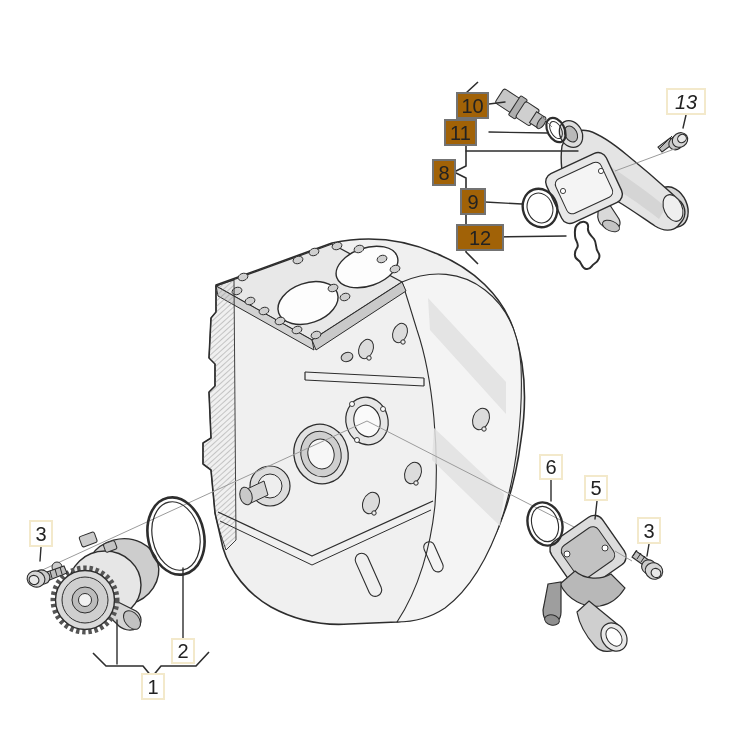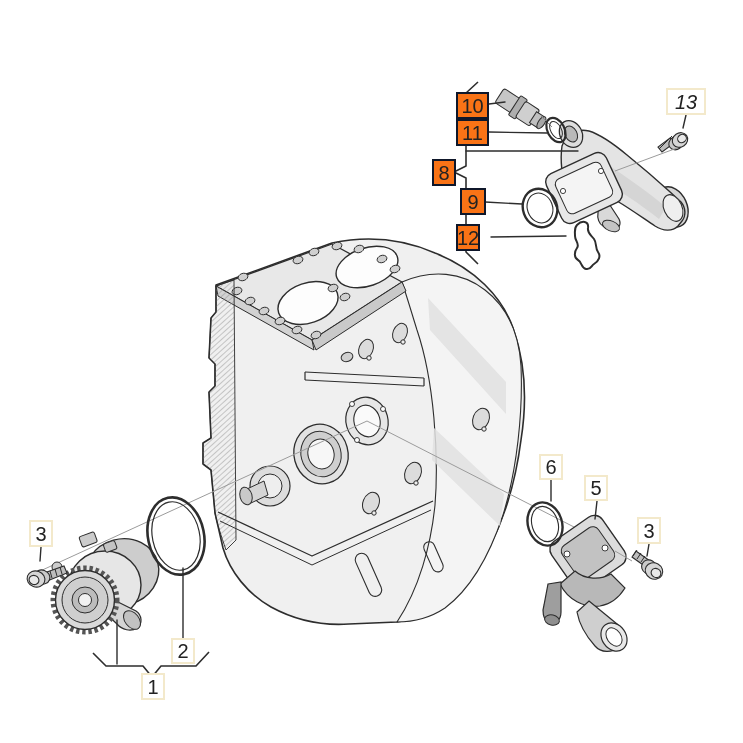--- a/index.html
+++ b/index.html
@@ -6,21 +6,21 @@
   .stage{
     position:relative;width:743px;height:743px;background:#ffffff;overflow:hidden;
     font-family:"Liberation Sans",sans-serif;
   }
   .stage svg{position:absolute;left:0;top:0;}
   .callout{
     position:absolute;display:flex;align-items:center;justify-content:center;
     box-sizing:border-box;font-size:20px;font-weight:400;color:#222;
     letter-spacing:0;user-select:none;cursor:pointer;line-height:1;
   }
-  .callout.hl{background:#f97316;border:2px solid #0f172a;}
+  .callout.hl{background:#a16207;border:2px solid #737373;}
   .callout.plain{background:#ffffff;border:2px solid #f3e9cb;}
 </style>
 </head>
 <body>
 
 <div class="stage">
 
 <svg width="743" height="743" viewBox="0 0 743 743">
   <defs>
     <pattern id="hatch" patternUnits="userSpaceOnUse" width="4" height="4" patternTransform="rotate(48)">
@@ -239,24 +239,24 @@
     <line x1="117" y1="620" x2="117" y2="664"></line>
     <line x1="551" y1="480" x2="551" y2="501"></line>
     <line x1="597" y1="501" x2="595" y2="519"></line>
     <line x1="649" y1="544" x2="647" y2="556"></line>
   </g>
   <path fill="none" stroke="#2d2d2d" stroke-width="1.6" stroke-linejoin="round" d="M478,82 L466,93 L466,166 L454,172 L466,178 L466,252 L478,264"></path>
   <path fill="none" stroke="#2d2d2d" stroke-width="1.6" stroke-linejoin="round" d="M93,653 L106,666 L143,666 L152,677 L161,666 L196,666 L209,652"></path>
 </svg>
 
 <div class="callout hl" style="left:456px;top:92px;width:33px;height:27px;">10</div>
-<div class="callout hl" style="left:456px;top:119px;width:33px;height:27px;">11</div>
+<div class="callout hl" style="left:444px;top:119px;width:33px;height:27px;">11</div>
 <div class="callout hl" style="left:432px;top:159px;width:24px;height:27px;">8</div>
 <div class="callout hl" style="left:460px;top:188px;width:26px;height:27px;">9</div>
-<div class="callout hl" style="left:456px;top:224px;width:24px;height:27px;">12</div>
+<div class="callout hl" style="left:456px;top:224px;width:48px;height:27px;">12</div>
 <div class="callout plain" style="left:666px;top:88px;width:40px;height:27px;font-style:italic;">13</div>
 <div class="callout plain" style="left:29px;top:520px;width:24px;height:27px;">3</div>
 <div class="callout plain" style="left:171px;top:638px;width:24px;height:26px;">2</div>
 <div class="callout plain" style="left:141px;top:673px;width:24px;height:27px;">1</div>
 <div class="callout plain" style="left:539px;top:454px;width:24px;height:26px;">6</div>
 <div class="callout plain" style="left:584px;top:475px;width:24px;height:26px;">5</div>
 <div class="callout plain" style="left:637px;top:517px;width:24px;height:27px;">3</div>
 
 </div>
 

